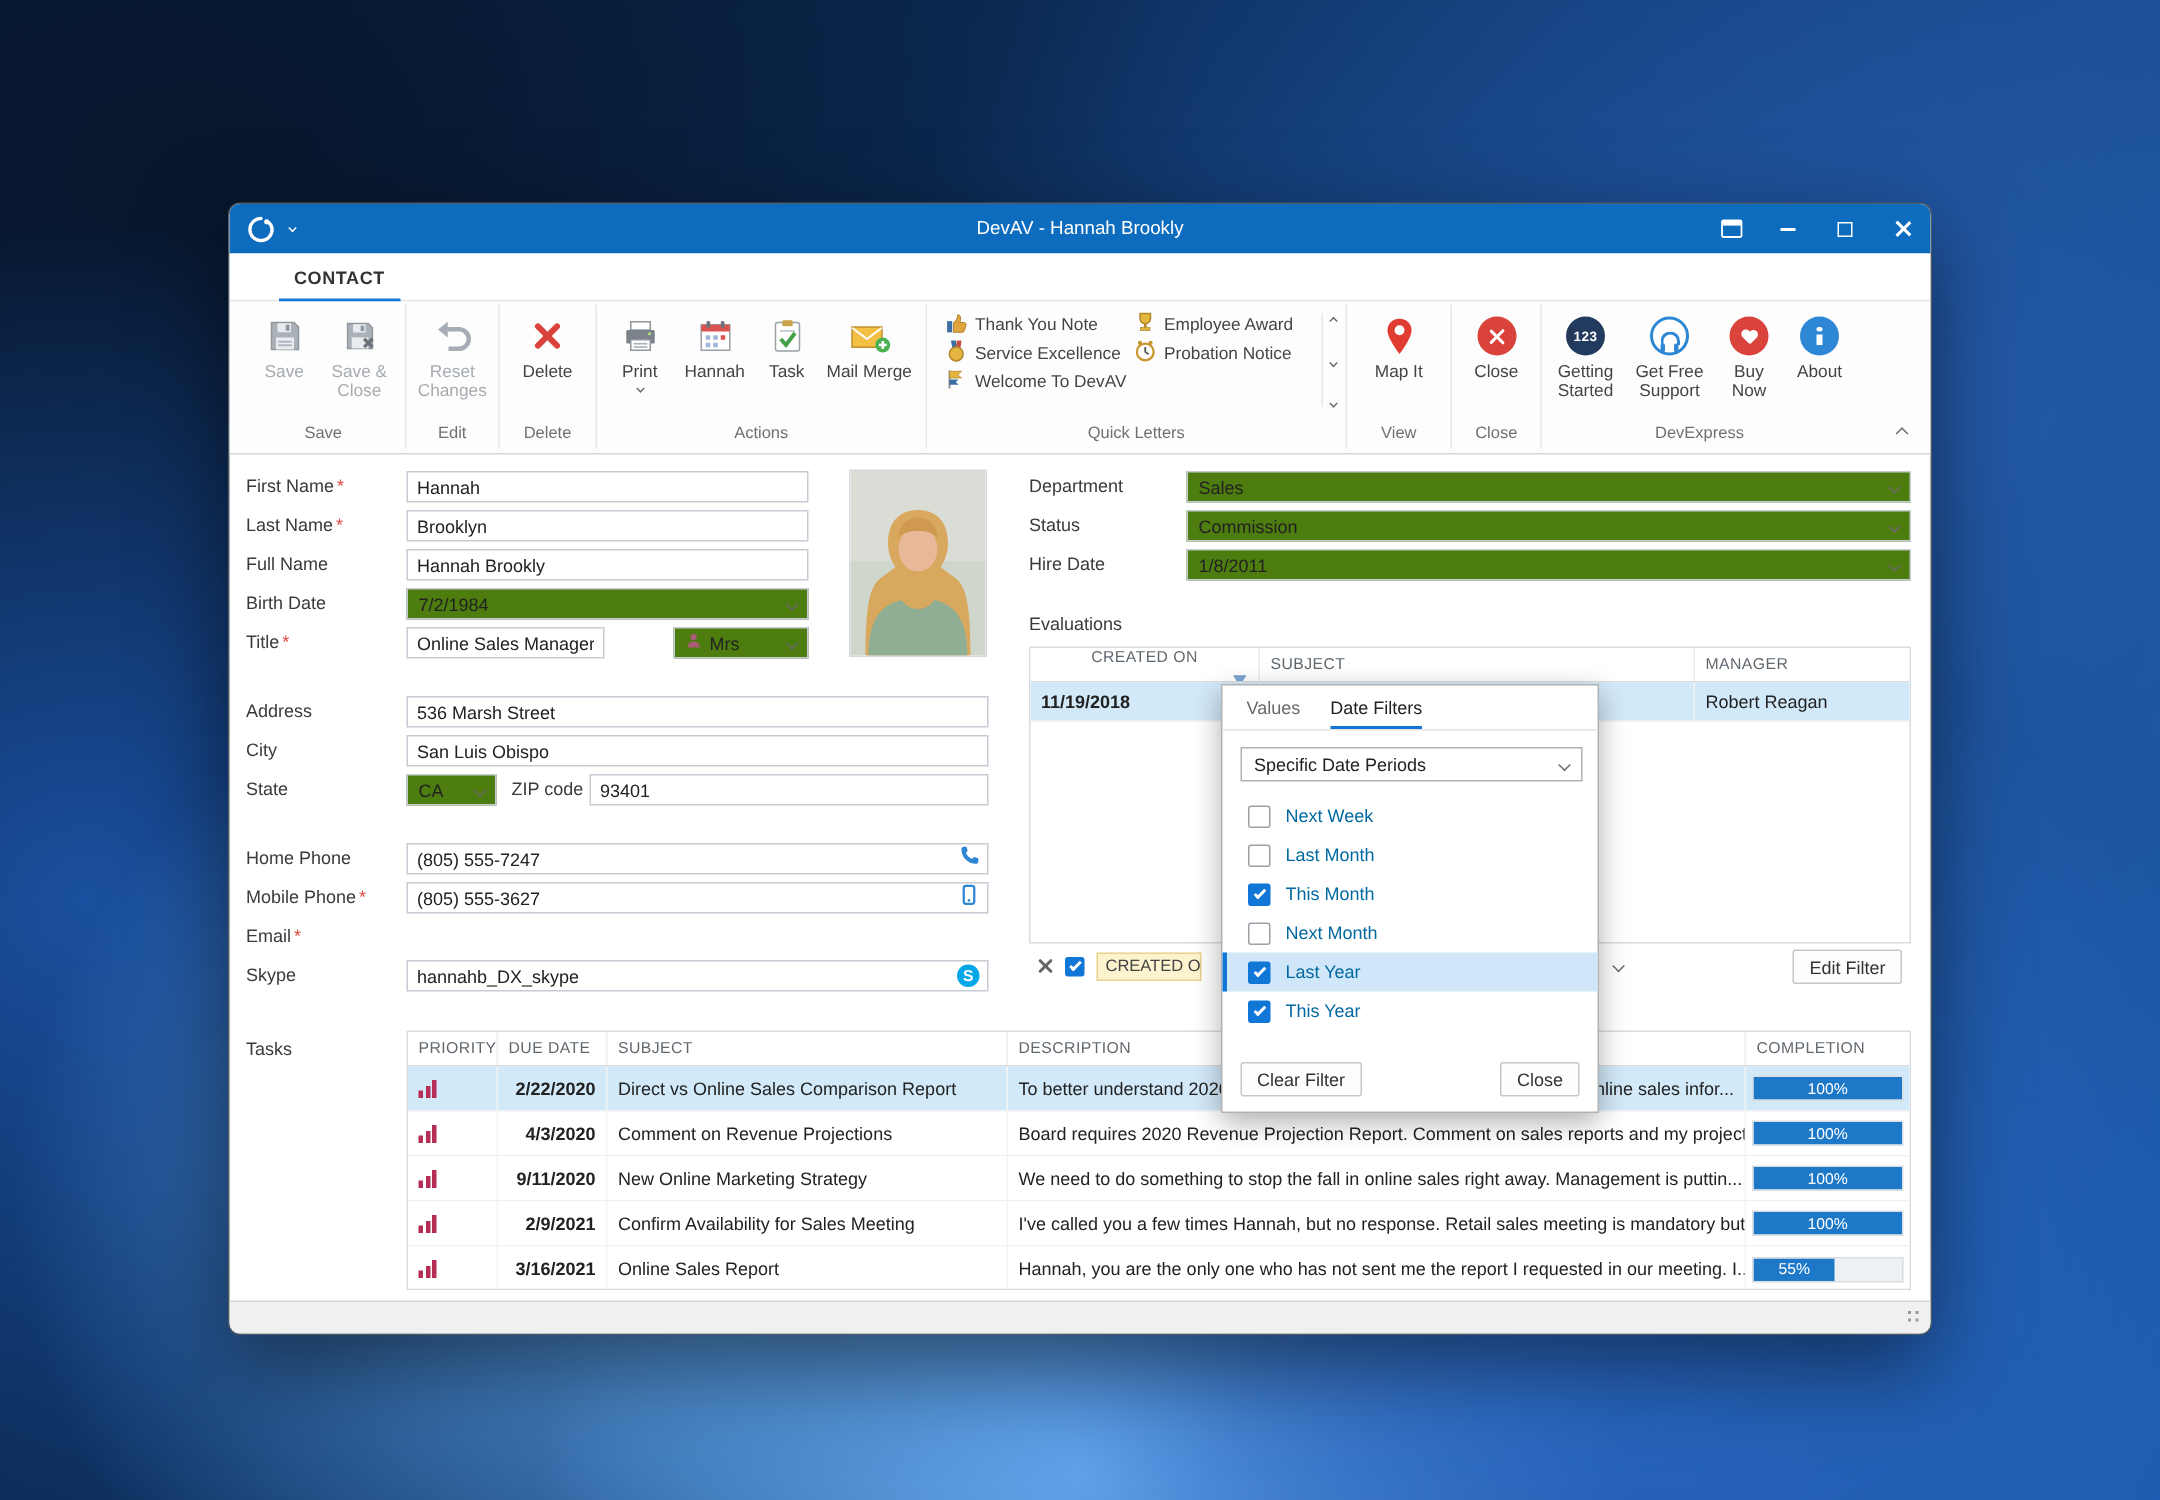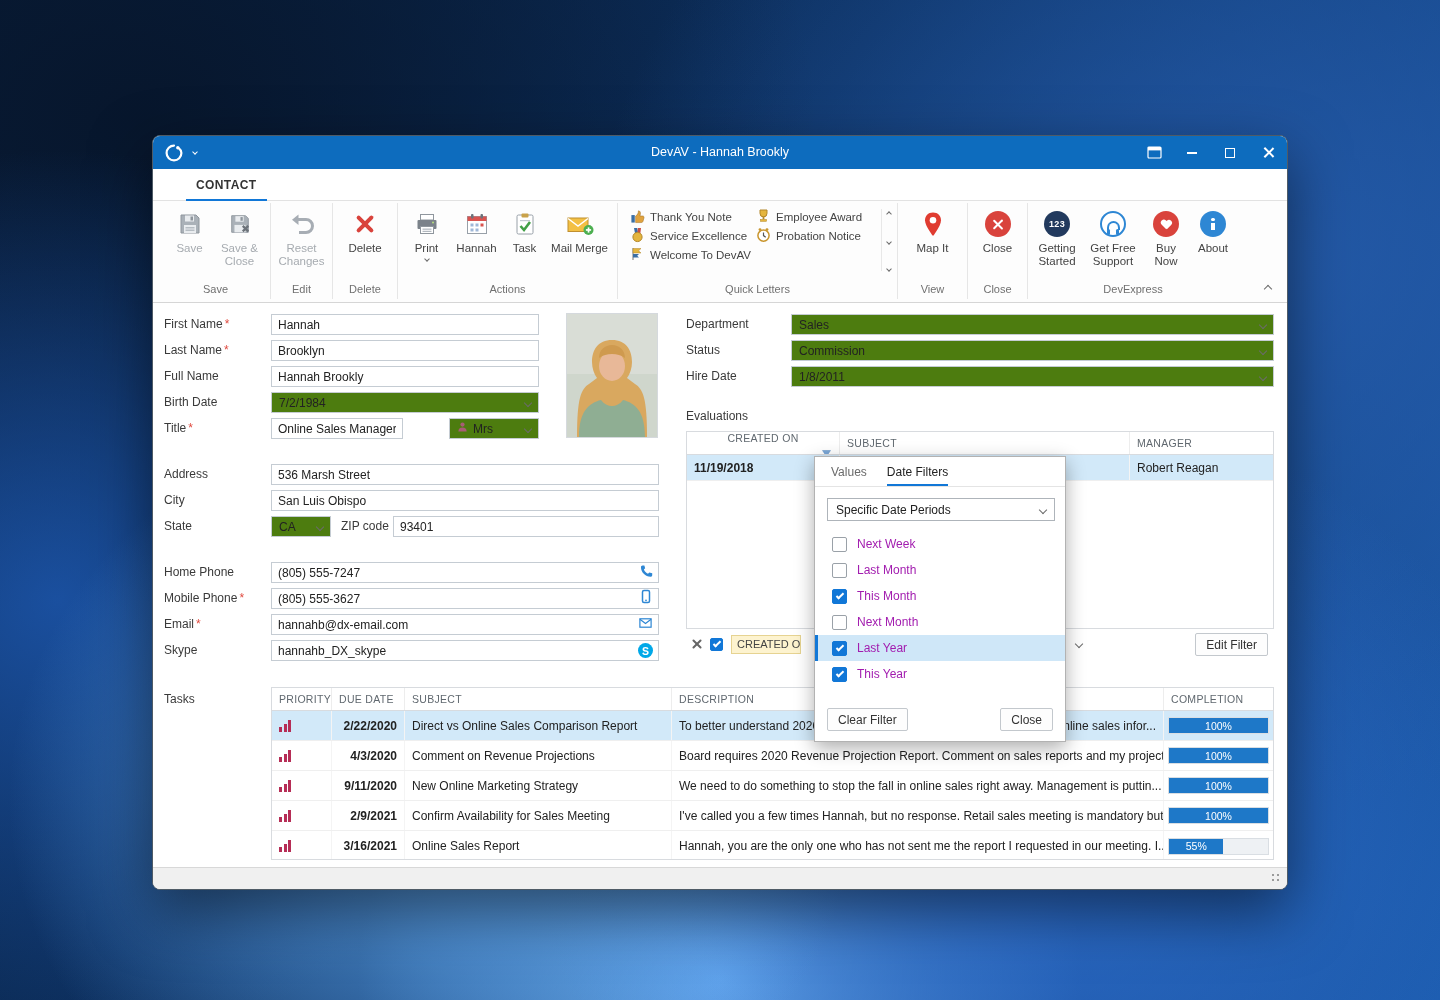--- a/index.html
+++ b/index.html
@@ -121,21 +121,21 @@
 
   
   .popup { position:absolute; left:661px; top:320px; width:252px; height:286px; background:#fff; border:1px solid #b2b2b2; box-shadow:0 6px 18px rgba(0,0,0,.32); z-index:50; }
   .ptabs { display:flex; gap:20px; padding:0 16px; height:30px; align-items:center; border-bottom:1px solid #e4e4e4; }
   .ptab { font-size:12px; color:#6a6a6a; height:100%; display:flex; align-items:center; position:relative; }
   .ptab.active { color:#222; }
   .ptab.active::after { content:""; position:absolute; left:0; right:0; bottom:0; height:2px; background:#1177d7; }
   .pselect { position:absolute; left:12px; top:41px; width:228px; height:23px; border:1px solid #aeb4ba; background:#fff; display:flex; align-items:center; padding:0 8px; font-size:12px; color:#222; }
   .pselect .chev { margin-left:auto; }
   .plist { position:absolute; left:0; top:74px; width:100%; }
-  .popt { display:flex; align-items:center; gap:10px; height:26px; padding:0 17px; font-size:12px; color:#a21caf; position:relative; }
+  .popt { display:flex; align-items:center; gap:10px; height:26px; padding:0 17px; font-size:12px; color:#0369a1; position:relative; }
   .popt.hl { background:#cfe7f8; }
   .popt.hl::before { content:""; position:absolute; left:0; top:0; bottom:0; width:3px; background:#1177d7; }
   .pfoot { position:absolute; left:0; bottom:10px; width:100%; display:flex; justify-content:space-between; padding:0 12px; }
 
   .section-label { position:absolute; font-size:12px; color:#3a3a3a; }
   .statusbar { position:absolute; left:0; bottom:0; width:100%; height:22px; background:#f0f0f0; border-top:1px solid #d8d8d8; }
   .grip { position:absolute; right:5px; bottom:5px; width:10px; height:10px; }
   .grip::before { content:""; position:absolute; width:2px; height:2px; background:#9a9a9a; box-shadow:0 0 0 0 #9a9a9a, 5px 0 0 0 #9a9a9a, 0 5px 0 0 #9a9a9a, 5px 5px 0 0 #9a9a9a; }
 </style>
 </head>
@@ -465,27 +465,20 @@
           <path d="M4.5 2 C3.4 2 2.5 3 2.5 4 C2.5 10.9 8.1 16.5 15 16.5 C16 16.5 17 15.6 17 14.5 V11.8 L13.2 10.8 L11.6 12.4 C9 11.3 7.4 9.7 6.3 7.1 L7.9 5.5 L6.9 2 Z" fill="#2e87d4"></path>
         </svg></span>
   </div>
   <div class="iconinput" style="left:118px; top:452px; width:388px;">
     <input value="(805) 555-3627" style="">
     <span><svg width="14" height="15" viewBox="0 0 14 15">
           <rect x="3.5" y="1.5" width="7" height="12" rx="1.5" fill="none" stroke="#2e87d4" stroke-width="1.5"></rect>
           <circle cx="7" cy="11.3" r=".9" fill="#2e87d4"></circle>
         </svg></span>
   </div>
-  <div class="iconinput" style="left:118px; top:478px; width:388px;">
-    <input value="hannahb@dx-email.com" style="">
-    <span><svg width="15" height="14" viewBox="0 0 15 15">
-          <rect x="1.5" y="3" width="12" height="9" fill="#fff" stroke="#2e87d4" stroke-width="1.3"></rect>
-          <path d="M1.5 3.5 L7.5 8 L13.5 3.5" stroke="#2e87d4" fill="none" stroke-width="1.3"></path>
-        </svg></span>
-  </div>
   <div class="iconinput" style="left:118px; top:504px; width:388px;">
     <input value="hannahb_DX_skype" style="">
     <span class="skype-icon"></span>
   </div>
 
   <div class="photo">
     <svg width="90" height="123" viewBox="0 0 90 123">
         <rect width="90" height="123" fill="#d9ddd6"></rect>
         <rect y="60" width="90" height="63" fill="#cfd6cc"></rect>
         <path d="M45 26 c-14 0-20 10-20 22 c0 6 2 12 5 16 l-8 6 c-8 5-12 14-12 53 h70 c0-39-4-48-12-53 l-8-6 c3-4 5-10 5-16 c0-12-6-22-20-22z" fill="#d9a85f"></path>

